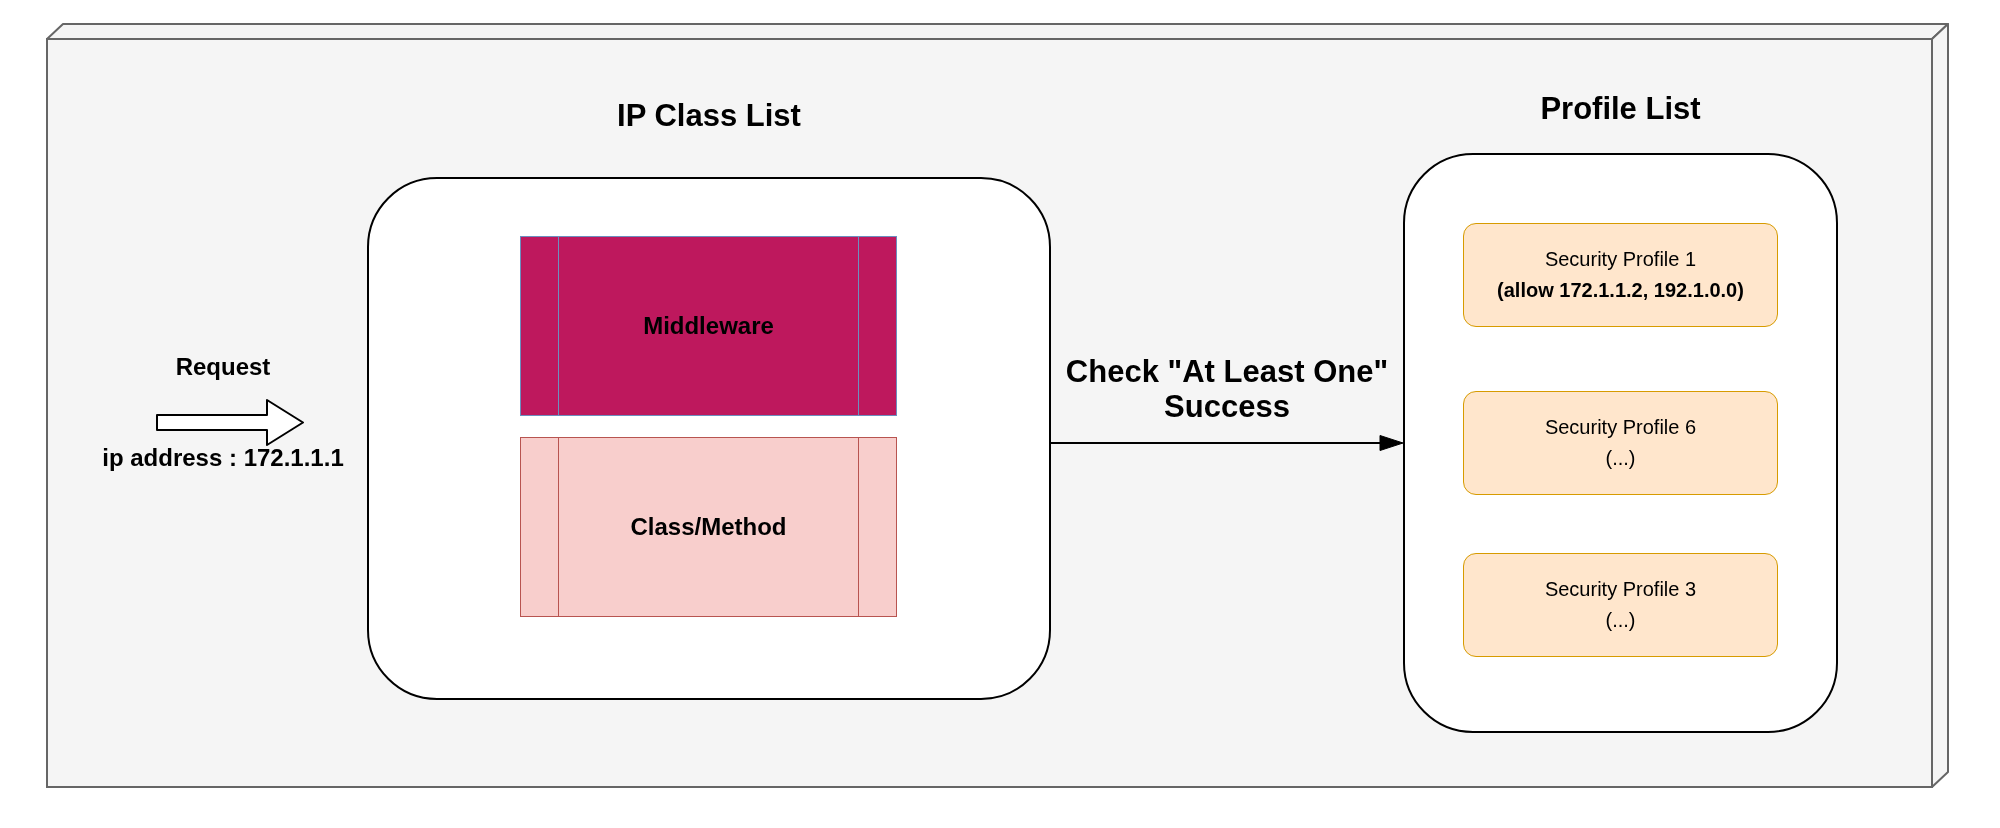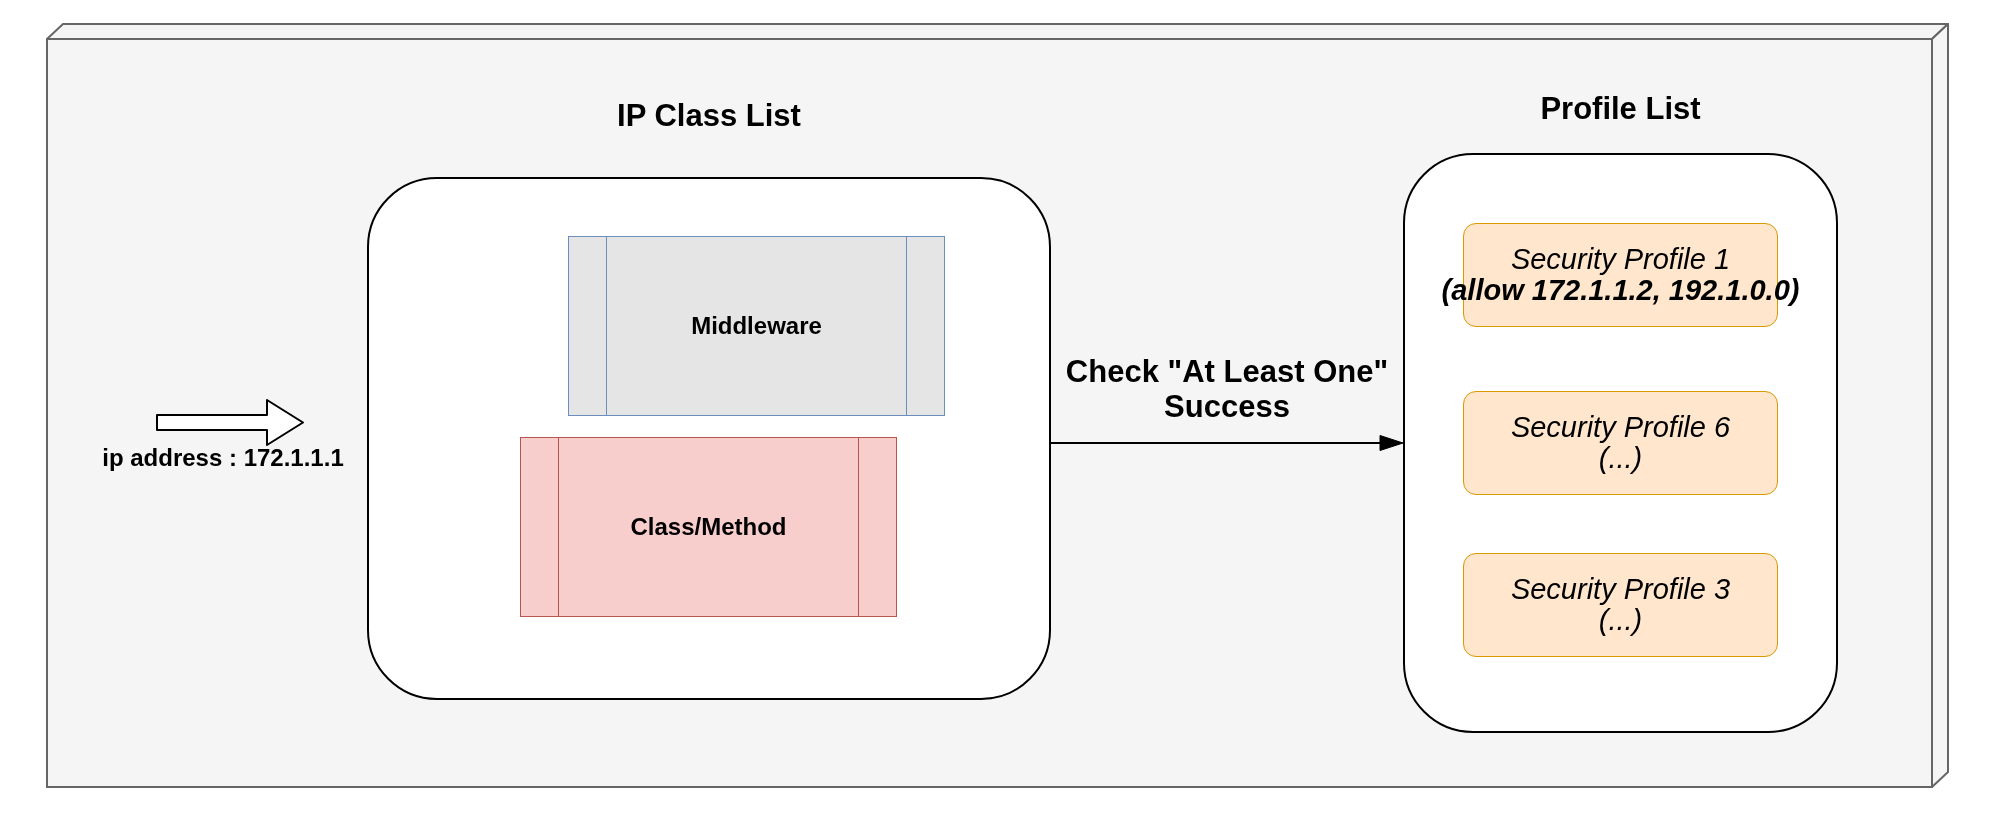--- a/index.html
+++ b/index.html
@@ -49,48 +49,46 @@
   }
   .process-box::before, .process-box::after {
     content: "";
     position: absolute;
     top: 0; bottom: 0;
     width: 0;
   }
   .process-box::before { left: 37px; }
   .process-box::after  { right: 37px; }
   .process-blue {
-    background: #e5e5e5;
+    background: #be185d;
     border: 1.5px solid #6c8ebf;
-    margin-left: 48px;
   }
   .process-blue::before, .process-blue::after { border-left: 1.5px solid #6c8ebf; }
   .process-red {
     background: #f8cecc;
     border: 1.5px solid #b85450;
   }
   .process-red::before, .process-red::after { border-left: 1.5px solid #b85450; }
   .profile-box {
     position: absolute;
     left: 1463px;
     width: 315px;
     height: 104px;
     box-sizing: border-box;
     background: #ffe6cc;
     border: 1.5px solid #d79b00;
     border-radius: 13px;
     display: flex;
     flex-direction: column;
     align-items: center;
     justify-content: center;
-    font-size: 29px;
+    font-size: 20px;
     line-height: 31px;
     text-align: center;
     white-space: nowrap;
-    font-style: italic;
   }
   .profile-detail-bold { font-weight: bold; }
   .check-label {
     position: absolute;
     left: 1047px;
     top: 354px;
     width: 360px;
     text-align: center;
     font-weight: bold;
     font-size: 31px;
@@ -108,20 +106,21 @@
     <polygon points="47,39 63,24 1948,24 1932,39" stroke="#666666" stroke-width="2" stroke-linejoin="round" fill="#f5f5f5"></polygon>
     <polygon points="1932,39 1948,24 1948,772 1932,787" stroke="#666666" stroke-width="2" stroke-linejoin="round" fill="#f5f5f5"></polygon>
     <rect x="47" y="39" width="1885" height="748" stroke="#666666" stroke-width="2" fill="#f5f5f5"></rect>
 
     <polygon points="157,415 267,415 267,400 303,422.5 267,445 267,430 157,430" stroke="#000000" stroke-width="2" stroke-linejoin="round" fill="#ffffff"></polygon>
 
     <line x1="1051" y1="443" x2="1382" y2="443" stroke="#000000" stroke-width="2"></line>
     <polygon points="1403,443 1380,435.5 1380,450.5" fill="#000000" stroke="#000000" stroke-width="1"></polygon>
   </svg>
 
+  <div class="diagram-label mid-label" style="left:103px; top:353px; width:240px;">Request</div>
   <div class="diagram-label mid-label" style="left:93px; top:444px; width:260px;">ip address : 172.1.1.1</div>
 
   <div class="diagram-label big-label" style="left:367px; top:97px; width:684px;">IP Class List</div>
   <div class="container-rounded" style="left:367px; top:177px; width:684px; height:523px;"></div>
   <div class="process-box process-blue" style="top:236px;">
     <span>Middleware</span>
   </div>
   <div class="process-box process-red" style="top:437px;">
     <span>Class/Method</span>
   </div>

